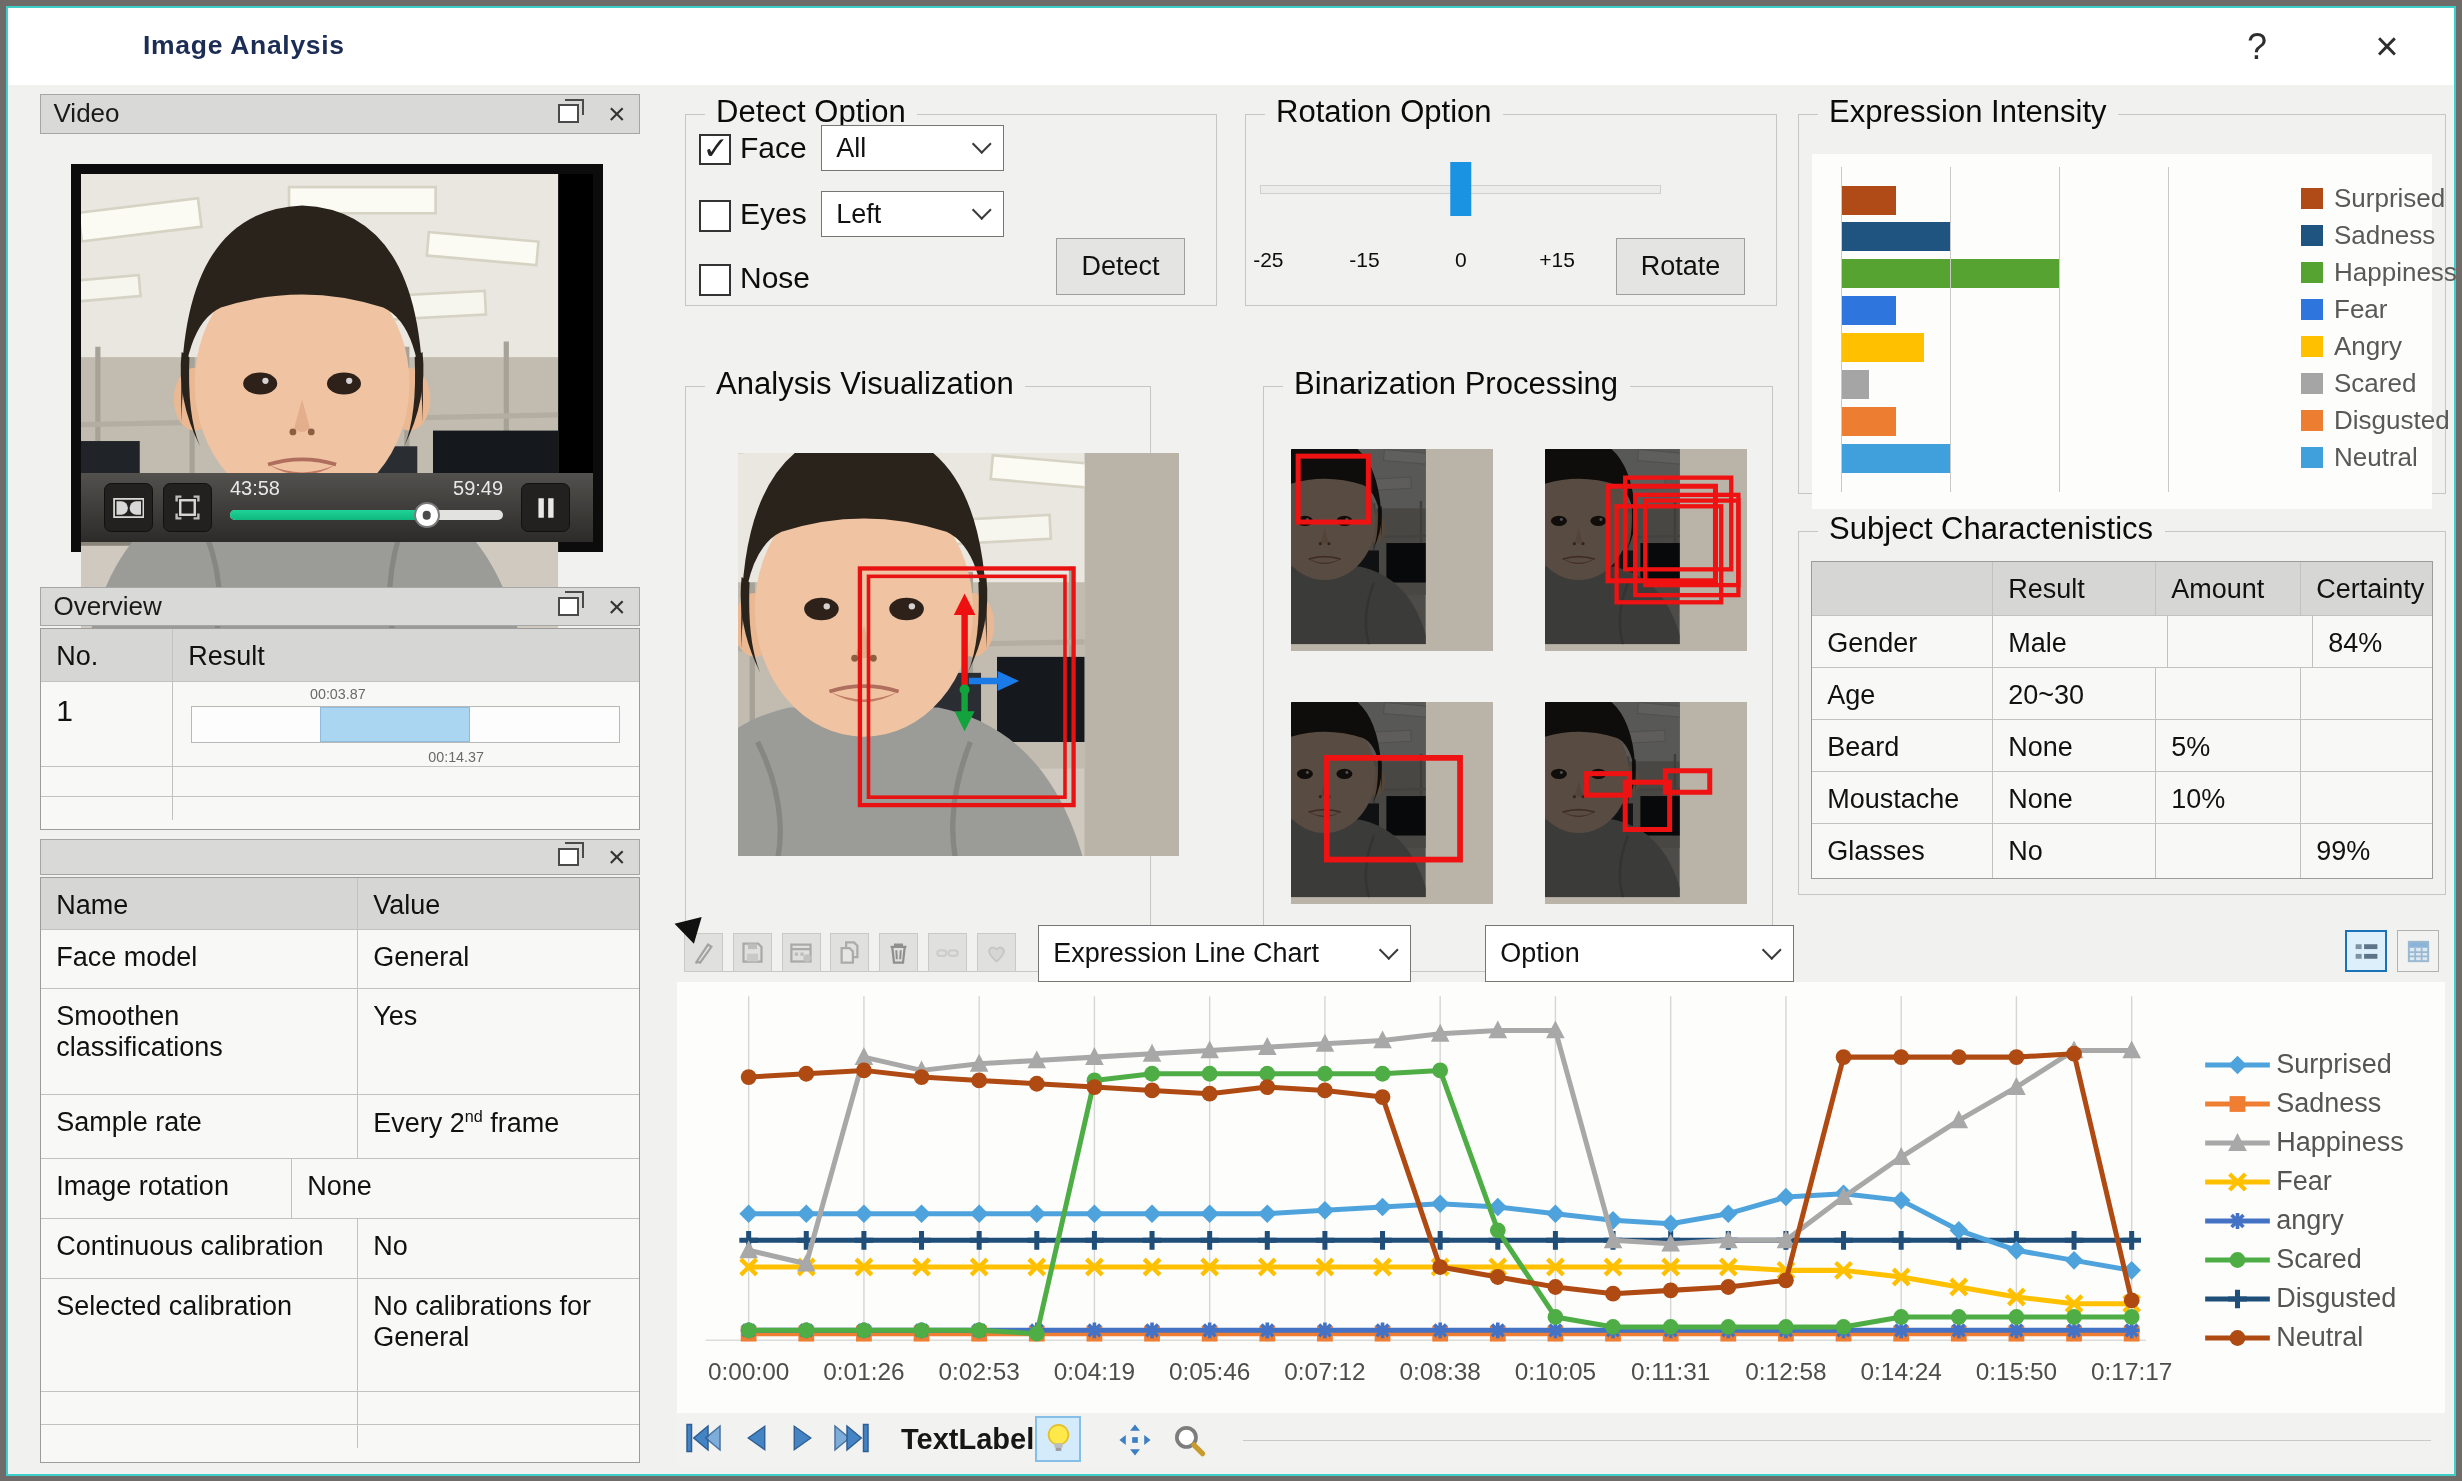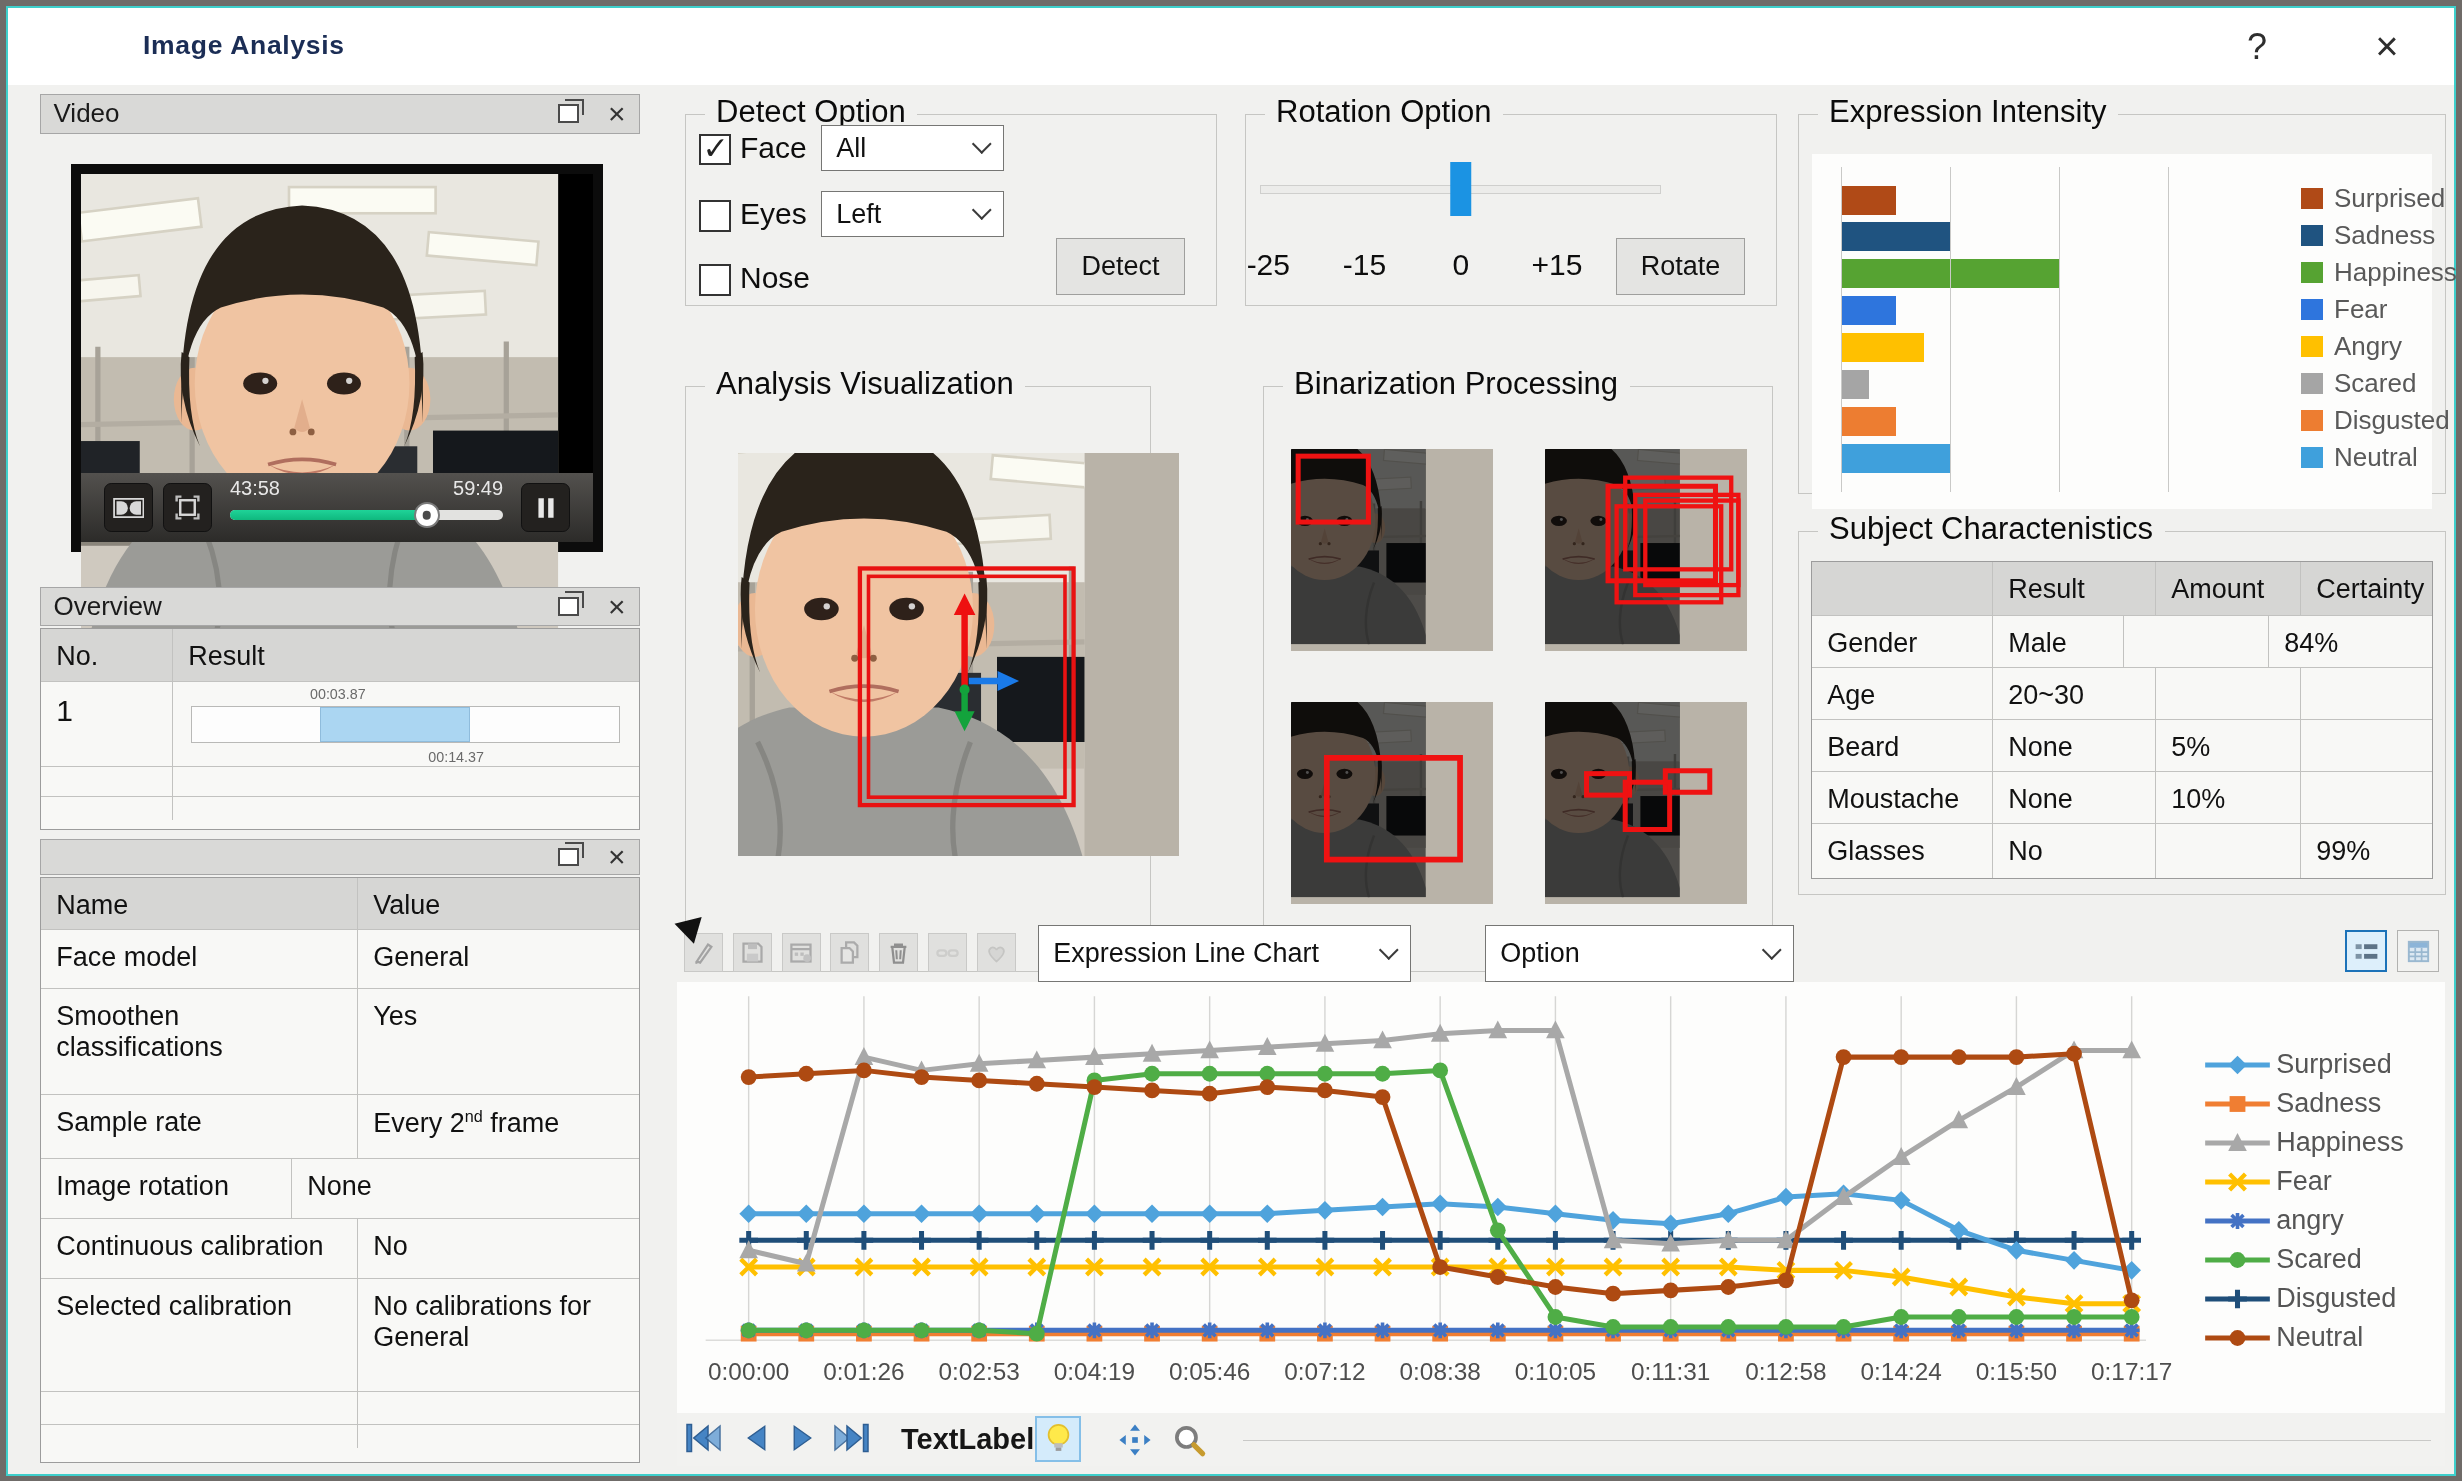--- a/index.html
+++ b/index.html
@@ -53,21 +53,21 @@
   .range-track{position:absolute;left:18.6px;right:18.6px;top:24px;height:37px;background:#fdfdfd;border:1.4px solid #b9b9b7;box-sizing:border-box;}
   .range-seg{position:absolute;top:0;bottom:0;background:#abd6f2;border:1.4px solid #8fbcdc;box-sizing:border-box;}
   .range-lbl{position:absolute;font-size:14.3px;color:#6a6a6a;white-space:nowrap;}
   .range-lbl.start{top:4.3px;transform:translateX(-20%);}
   .range-lbl.end{bottom:1.4px;transform:translateX(-80%);}
 
   
   .sl-track{position:absolute;left:14.3px;width:401px;top:70px;height:8.6px;background:#ececea;border:1.4px solid #cfcfcd;box-sizing:border-box;}
   .sl-handle{position:absolute;top:-24px;width:21.5px;height:54px;background:#1b93e3;transform:translateX(-50%);}
   .sl-ticks{position:absolute;left:14.3px;top:133px;width:401px;height:43px;}
-  .sl-tick{position:absolute;transform:translateX(-50%);font-size:30px;color:#0d0d0d;}
+  .sl-tick{position:absolute;transform:translateX(-50%);font-size:21px;color:#0d0d0d;}
 
   
   .photo{position:absolute;overflow:hidden;background:#b9b3a8;}
   .ov-svg{position:absolute;inset:0;width:100%;height:100%;}
   .dark use{filter:brightness(0.38) saturate(0.8);}
 
   
   .ei-box{position:absolute;left:13px;top:39px;right:13px;height:355px;background:#fdfdfc;}
   .ei-plot{position:absolute;left:29px;top:13px;bottom:17px;width:459px;}
   .ei-grid{position:absolute;top:0;bottom:0;width:1.4px;background:#c9c9c7;}
@@ -452,21 +452,21 @@
       <span class="glegend">Subject Charactenistics</span>
       <div class="tbl" style="left:11.5px;top:29px;width:622px;height:318px;">
         <div class="trow thead" style="height:54px;">
           <div class="tcell" style="width:181px;"></div>
           <div class="tcell" style="width:163px;">Result</div>
           <div class="tcell" style="width:145px;">Amount</div>
           <div class="tcell" style="flex:1;">Certainty</div>
         </div>
         <div class="trow" style="height:52px;">
           <div class="tcell" style="width:181px;">Gender</div>
-          <div class="tcell" style="width:131px;">Male</div>
+          <div class="tcell" style="width:175px;">Male</div>
           <div class="tcell" style="width:145px;"></div>
           <div class="tcell" style="flex:1;">84%</div>
         </div>
         <div class="trow" style="height:52px;">
           <div class="tcell" style="width:181px;">Age</div>
           <div class="tcell" style="width:163px;">20~30</div>
           <div class="tcell" style="width:145px;"></div>
           <div class="tcell" style="flex:1;"></div>
         </div>
         <div class="trow" style="height:52px;">

